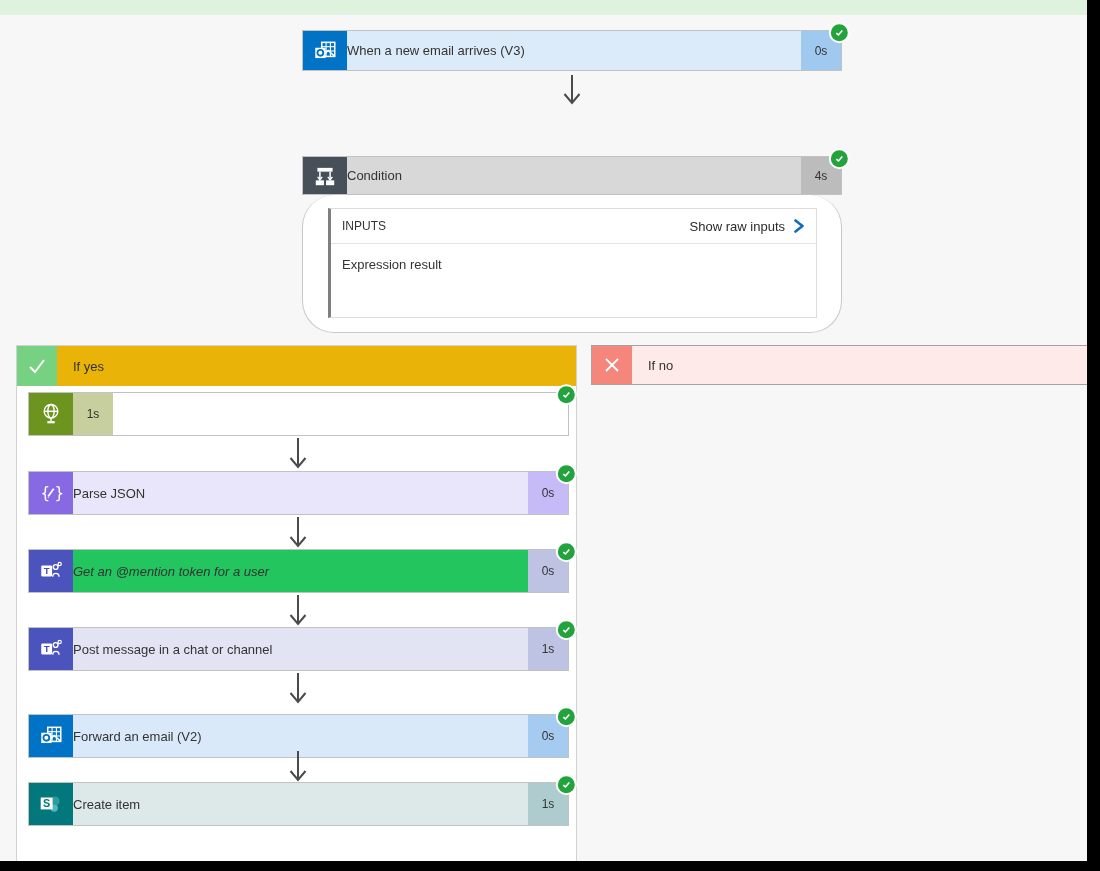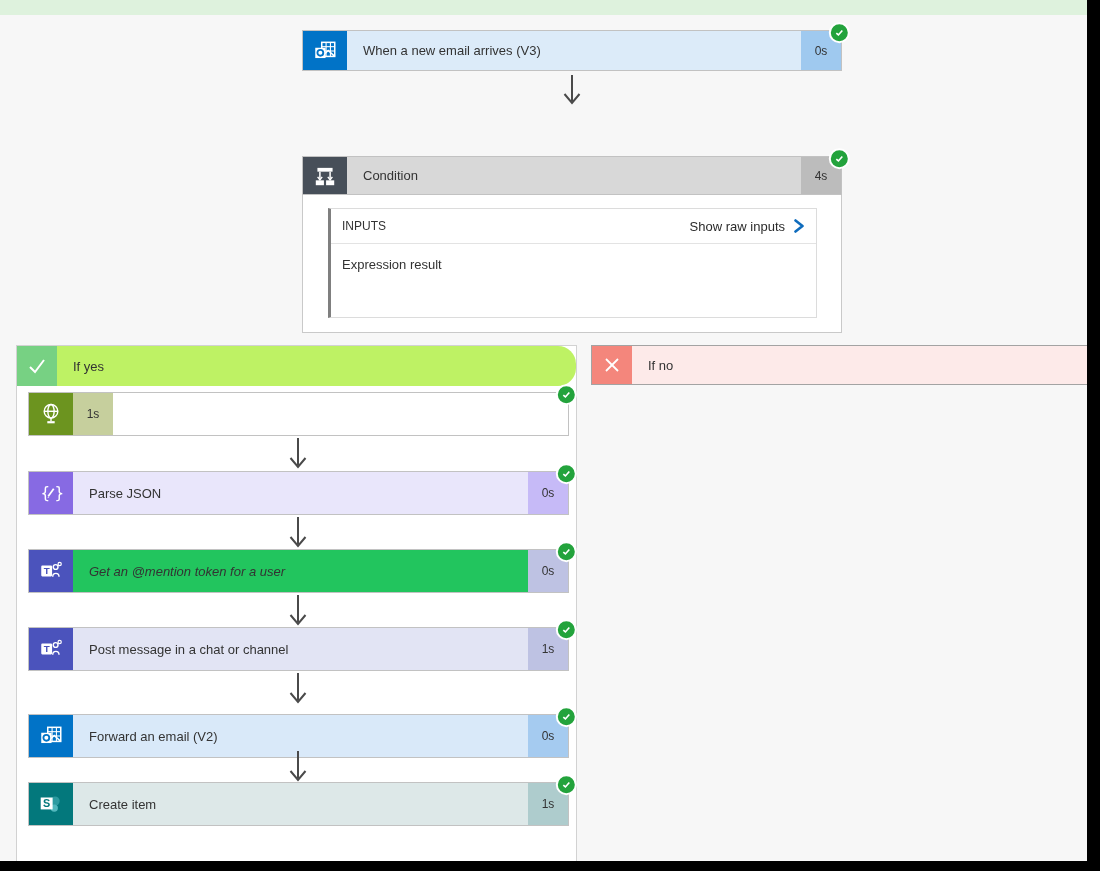--- a/index.html
+++ b/index.html
@@ -3,21 +3,21 @@
 <meta charset="utf-8">
 <style>
   html,body{margin:0;padding:0;}
   #canvas{position:relative;width:1100px;height:871px;background:#f7f7f7;overflow:hidden;
           font-family:"Liberation Sans",sans-serif;color:#333;}
   .strip{position:absolute;}
   .abs{position:absolute;box-sizing:border-box;margin-top:48px;}
   
   .card{position:absolute;display:flex;align-items:stretch;border:1px solid #c2c2c2;box-sizing:border-box;background:#fff;}
   .card .cicon{width:44px;flex:none;display:flex;align-items:center;justify-content:center;}
-  .card .ctitle{flex:1;display:flex;align-items:center;padding-left:16px;font-size:13px;color:#333;min-width:0;white-space:nowrap;overflow:hidden;}
+  .card .ctitle{flex:1;display:flex;align-items:center;font-size:13px;color:#333;min-width:0;white-space:nowrap;overflow:hidden;}
   .card .cdur{width:40px;flex:none;display:flex;align-items:center;justify-content:center;font-size:12px;color:#333;}
   .badge{position:absolute;top:0;right:0;transform:translate(42%,-42%);width:17px;height:17px;border-radius:50%;
          border:2px solid #fff;display:flex;align-items:center;justify-content:center;z-index:3;}
   .arrow{position:absolute;}
   
   .cond-body{background:#fff;border:1px solid #c9c9c9;border-top:none;box-sizing:border-box;}
   .panel{box-sizing:border-box;border:1px solid #dcdcdc;border-left:3px solid #7f7f7f;background:#fff;}
   .panel-head{height:34px;display:flex;align-items:center;justify-content:space-between;
               padding:0 11px;border-bottom:1px solid #e3e3e3;}
   .inputs-label{font-size:12px;color:#333;}
@@ -83,21 +83,21 @@
         </svg>
       </div>
       <div class="ctitle" style="background: rgb(216, 216, 216);">Condition</div>
       <div class="cdur" style="background: rgb(188, 188, 188);">4s</div>
       <div class="badge" style="background: rgb(35, 163, 60);">
         <svg width="9" height="9" viewBox="0 0 12 12">
             <path d="M2 6.5 L4.8 9 L10 3" fill="none" stroke="#fff" stroke-width="2.2"></path>
           </svg>
       </div>
     </div>
-    <div class="cond-body" style="width:540px;height:138px;position:relative;">
+    <div class="cond-body" style="width:540px;height:138px;position:relative;border-radius:32px;">
       <div class="panel" style="position:absolute;left:25px;top:13px;width:489px;height:110px;">
         <div class="panel-head">
           <span class="inputs-label">INPUTS</span>
           <span class="raw-link">
             <span>Show raw inputs</span>
             <svg width="12" height="14" viewBox="0 0 12 14">
               <path d="M2.5 1.5 L9.5 7 L2.5 12.5" fill="none" stroke="#0f6cbd" stroke-width="2.6" stroke-linecap="round" stroke-linejoin="round"></path>
             </svg>
           </span>
         </div>
@@ -110,21 +110,21 @@
     <div class="branch-tile" style="background: rgb(244, 134, 124);">
       <svg width="20" height="20" viewBox="0 0 20 20">
         <line x1="4" y1="4" x2="16" y2="16" stroke="#fff" stroke-width="1.8"></line>
         <line x1="16" y1="4" x2="4" y2="16" stroke="#fff" stroke-width="1.8"></line>
       </svg>
     </div>
     <div class="branch-label">If no</div>
   </div>
 
   <div class="branch-box abs" style="left:16px;top:297px;width:561px;height:525px;">
-    <div class="branch-head" style="background: #bef264; border-radius: 18px;">
+    <div class="branch-head" style="background: #eab308;">
       <div class="branch-tile" style="background: rgb(119, 209, 131);">
         <svg width="22" height="22" viewBox="0 0 22 22">
           <path d="M4 12 L9 17 L18 5" fill="none" stroke="#fff" stroke-width="2"></path>
         </svg>
       </div>
       <div class="branch-label">If yes</div>
     </div>
 
     <div class="card" style="left:11px;top:46px;width:541px;height:44px;">
       <div class="cicon" style="background: rgb(108, 148, 31);">

